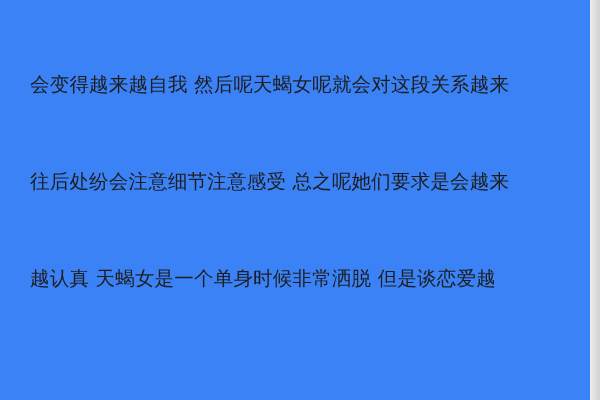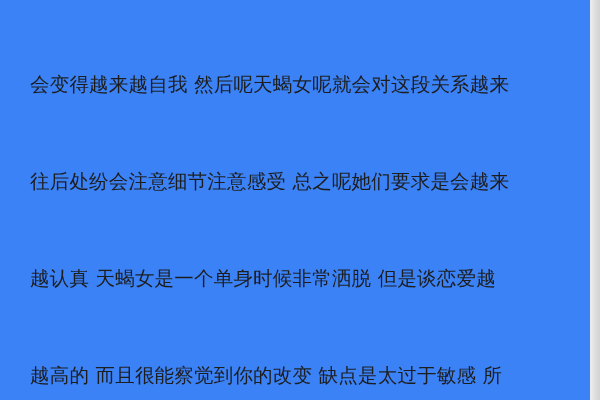--- a/index.html
+++ b/index.html
@@ -45,21 +45,20 @@
   }
 </style>
 </head>
 <body>
 
 <div id="page">
   <div id="text-body">
     <div>会变得越来越自我 然后呢天蝎女呢就会对这段关系越来</div>
     <div>往后处纷会注意细节注意感受 总之呢她们要求是会越来</div>
     <div>越认真 天蝎女是一个单身时候非常洒脱 但是谈恋爱越</div>
-    <div>越高的 而且很能察觉到你的改变 缺点是太过于敏感 所</div>
     
     
     
     
     
     
     
     
     
   </div>

